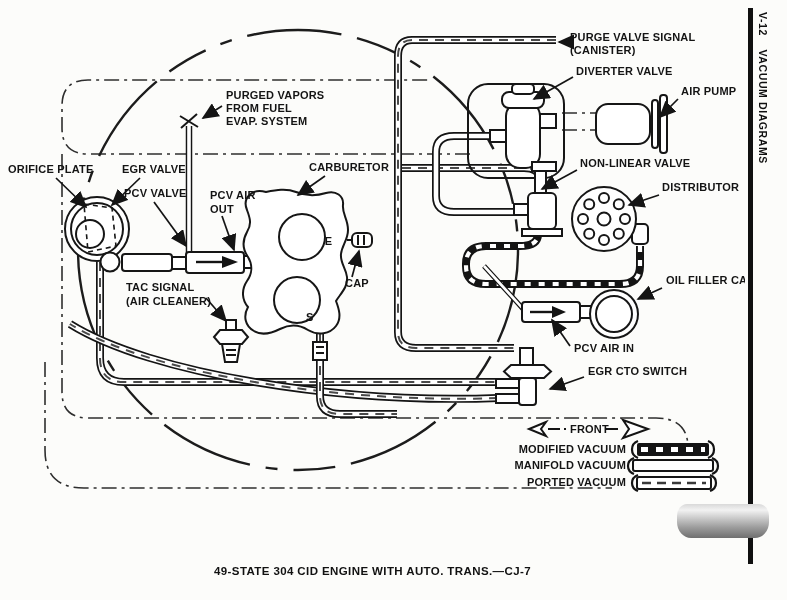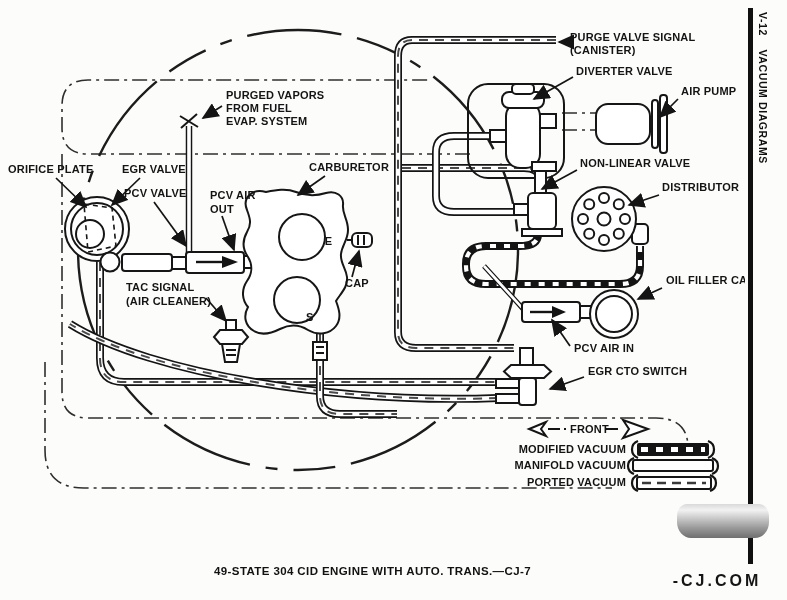--- a/index.html
+++ b/index.html
@@ -269,16 +269,15 @@
   
   <div id="side-rule"></div>
   <div id="side-text">
     <span>V-12</span><span class="gap"></span>
     <span>VACUUM DIAGRAMS</span>
   </div>
 
   
   <div id="watermark">
     <div id="wm-slab"></div>
-    <div id="wm-suffix">-CJ.COM</div>
   </div>
 
 </div>
 
 </body></html>

